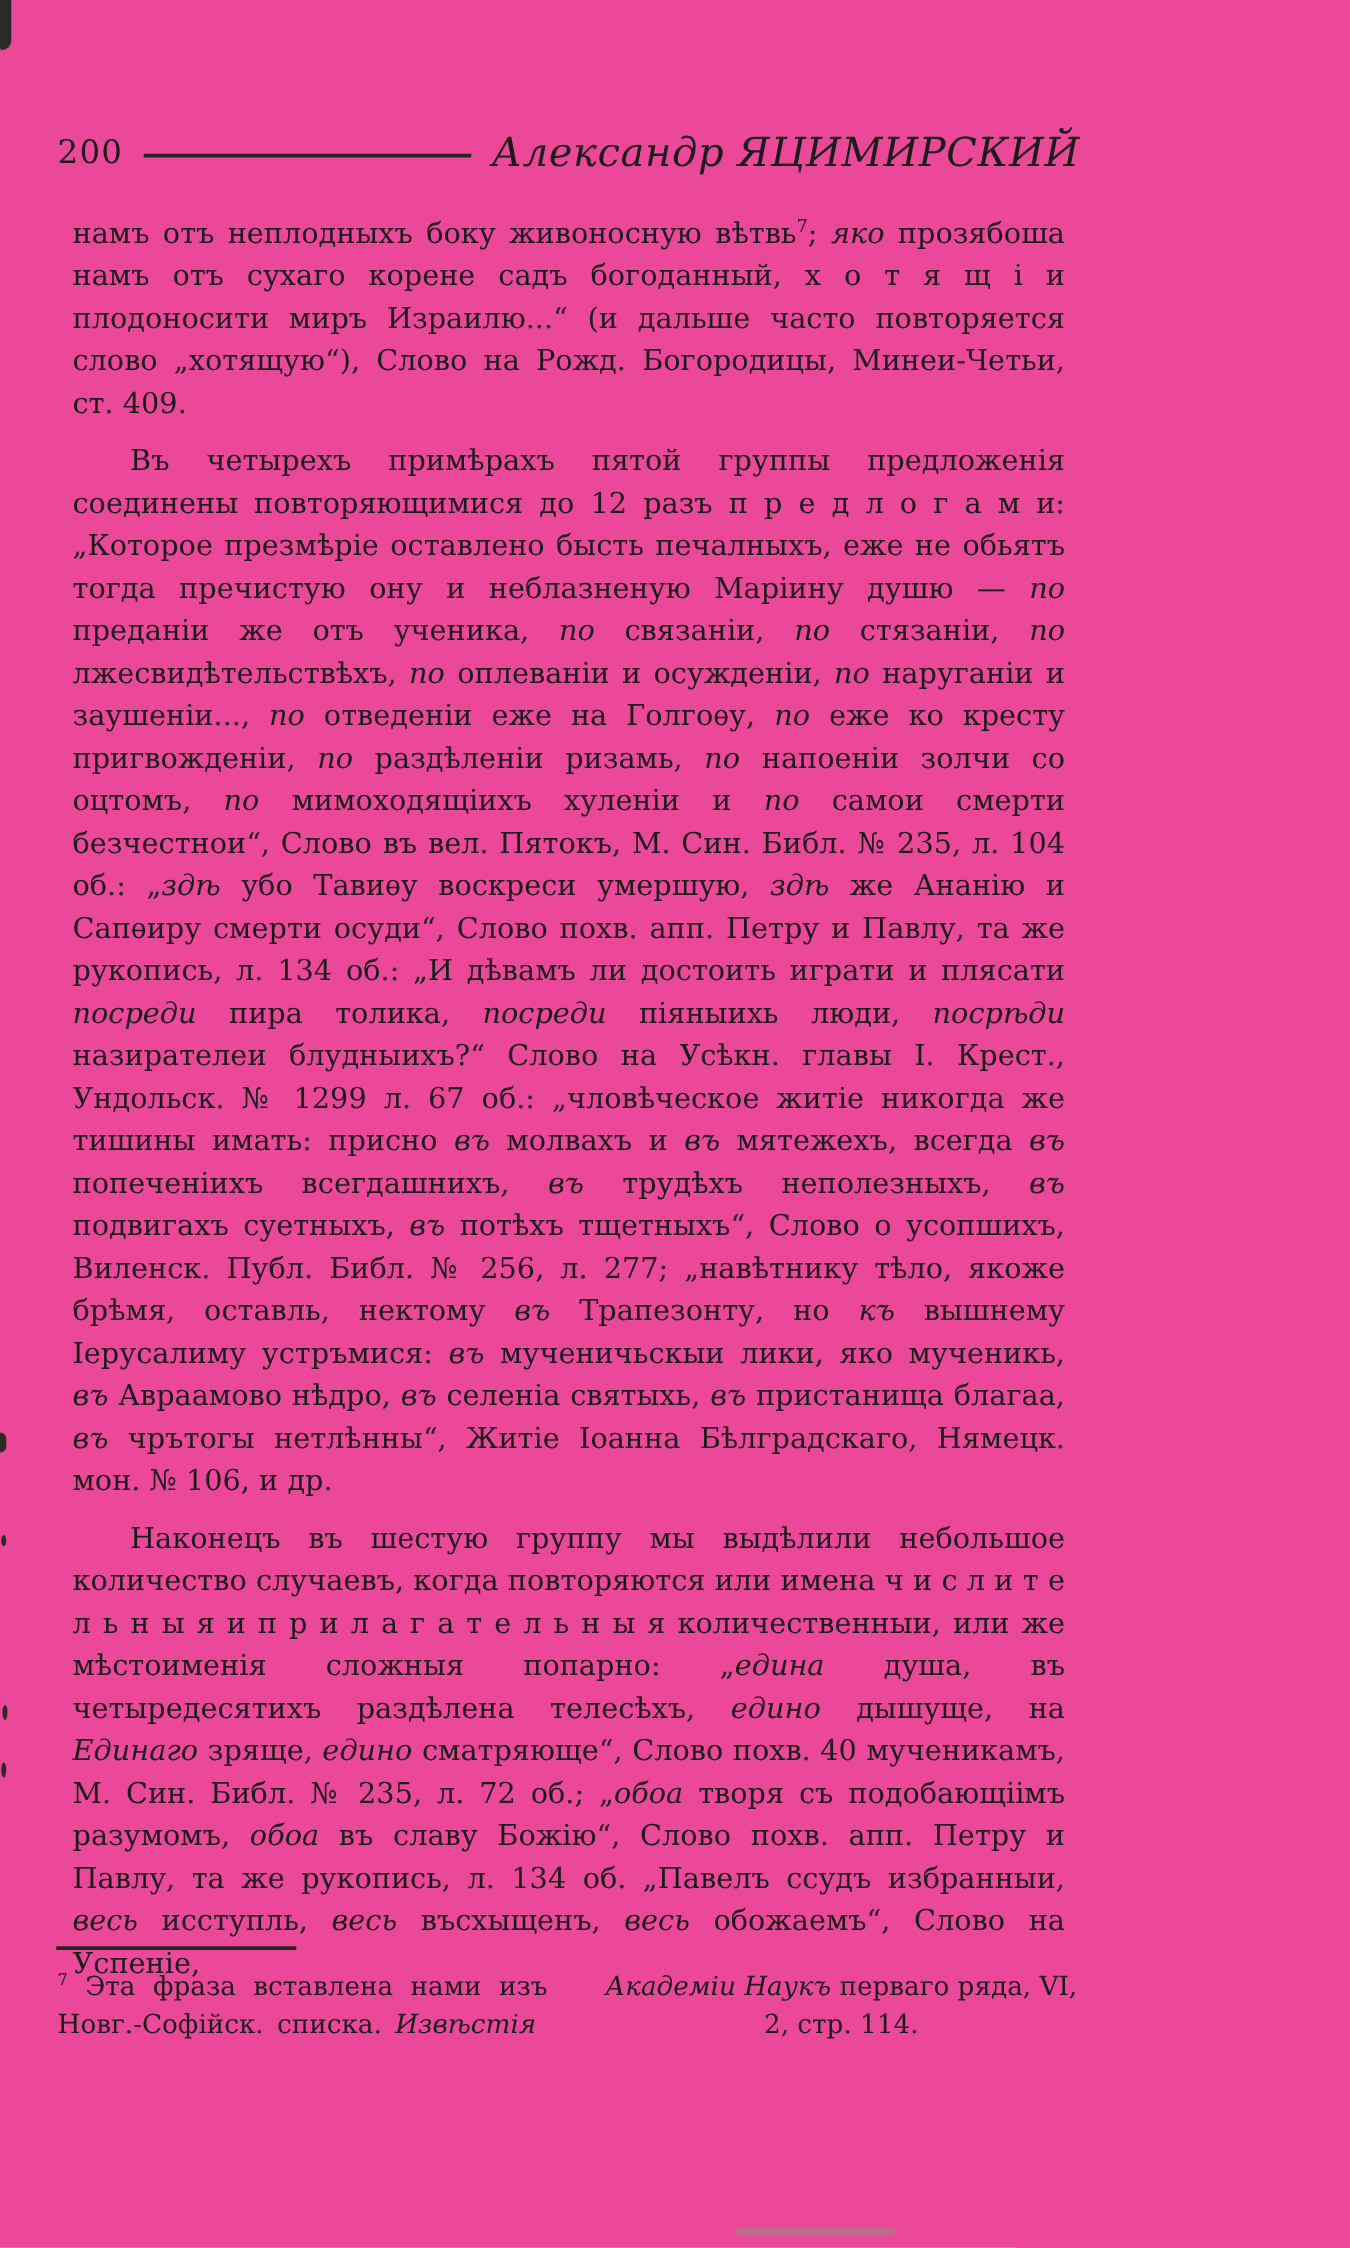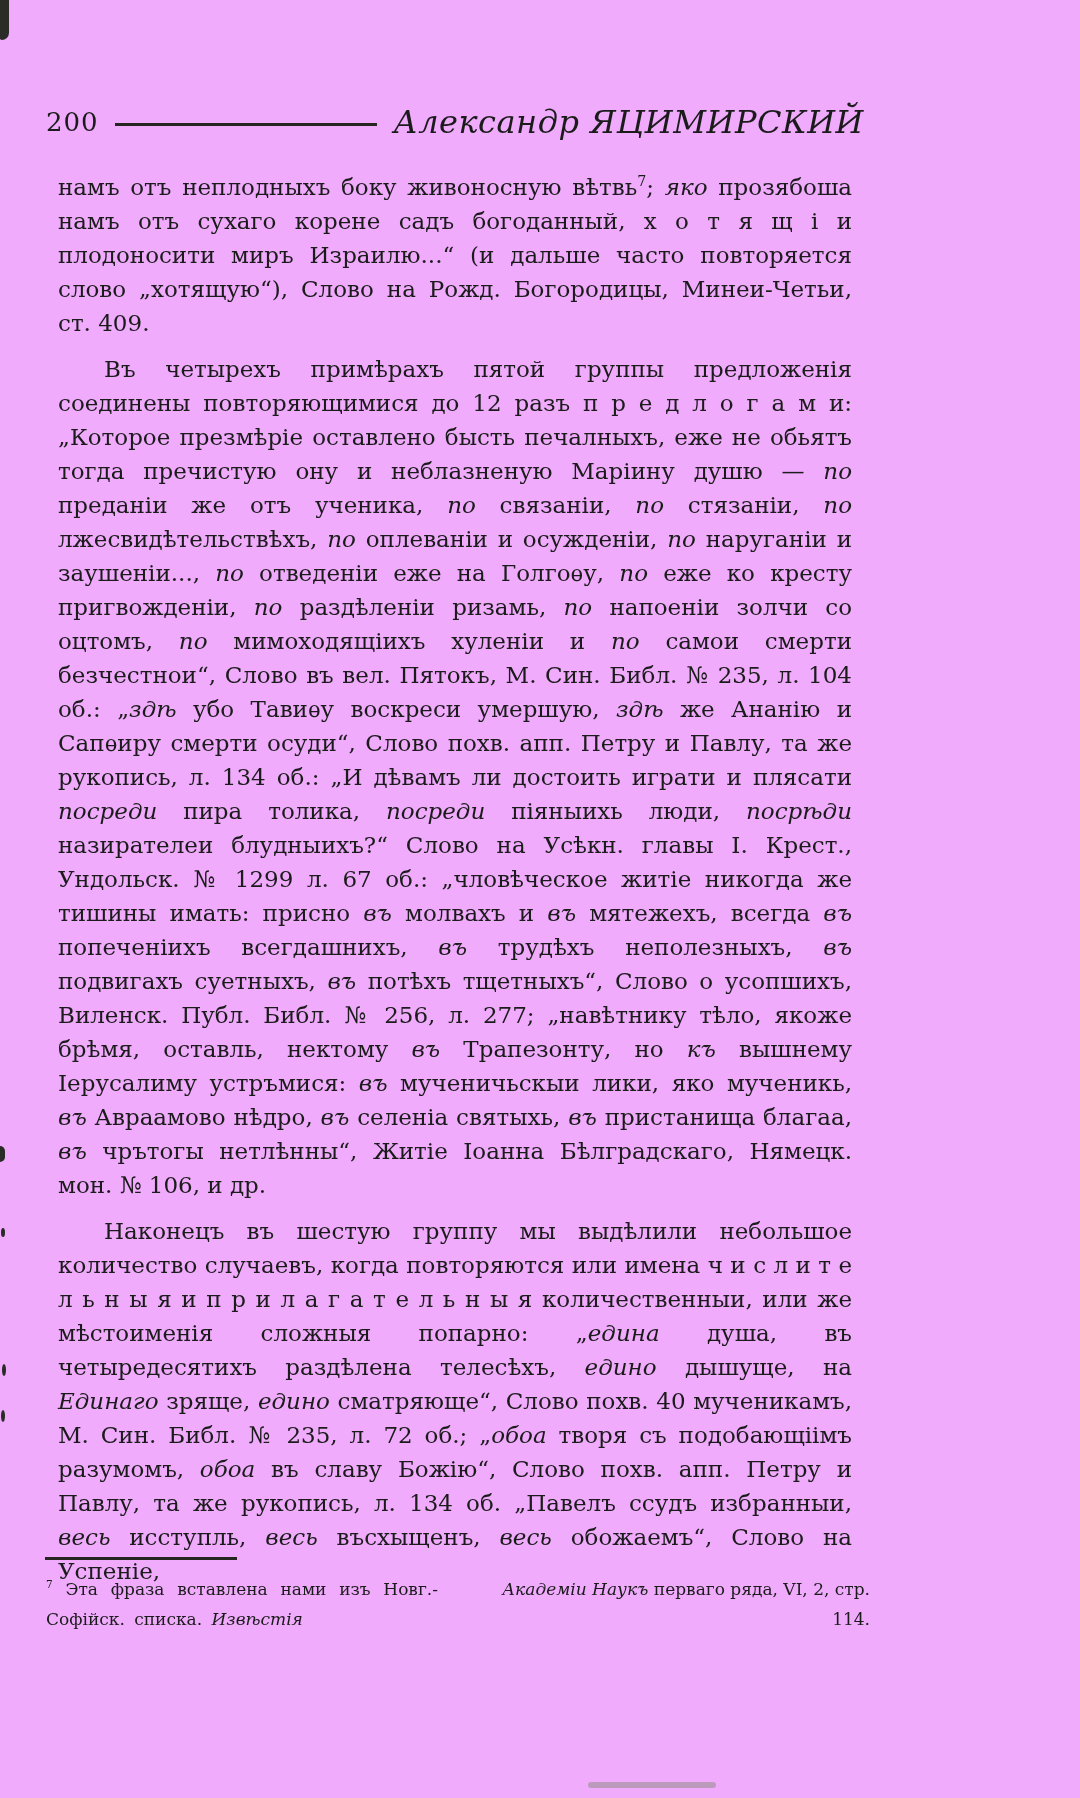--- a/index.html
+++ b/index.html
@@ -2,21 +2,21 @@
 <html><head>
 <meta charset="utf-8">
 <style>
   html, body { margin: 0; padding: 0; }
   body { background: #d8d8d4; }
   .page {
     position: relative;
     width: 1080px;
     height: 1798px;
     margin: 0 auto;
-    background: #f0abfc;
+    background: #ec4899;
     font-family: "DejaVu Serif", "Liberation Serif", serif;
     color: #1b1b1b;
     overflow: hidden;
   }
   .header {
     position: absolute;
     top: 103px;
     left: 46px;
     width: 818px;
     display: flex;
@@ -64,32 +64,32 @@
     height: 3px;
     background: #26251f;
   }
   .footnote {
     position: absolute;
     top: 1574px;
     left: 46px;
     width: 824px;
     display: flex;
     gap: 38px;
-    font-size: 17px;
+    font-size: 21px;
     line-height: 30px;
   }
   .fn-col { margin: 0; }
   .fn-left {
     flex: 0 0 392px;
     text-align: justify;
     word-spacing: 4px;
   }
   .fn-right {
     flex: 1 1 auto;
-    text-align: right;
+    text-align: center;
   }
   .artifact {
     position: absolute;
     background: #2a2a26;
   }
   .a-top-left { left: 0; top: 0; width: 9px; height: 40px; border-radius: 0 0 8px 2px; }
   .a-edge-1 { left: 0; top: 1146px; width: 5px; height: 16px; border-radius: 0 6px 6px 0; }
   .a-edge-2 { left: 1px; top: 1228px; width: 4px; height: 9px; border-radius: 50%; }
   .a-edge-3 { left: 2px; top: 1364px; width: 4px; height: 12px; border-radius: 50%; }
   .a-edge-4 { left: 1px; top: 1410px; width: 4px; height: 12px; border-radius: 50%; }

